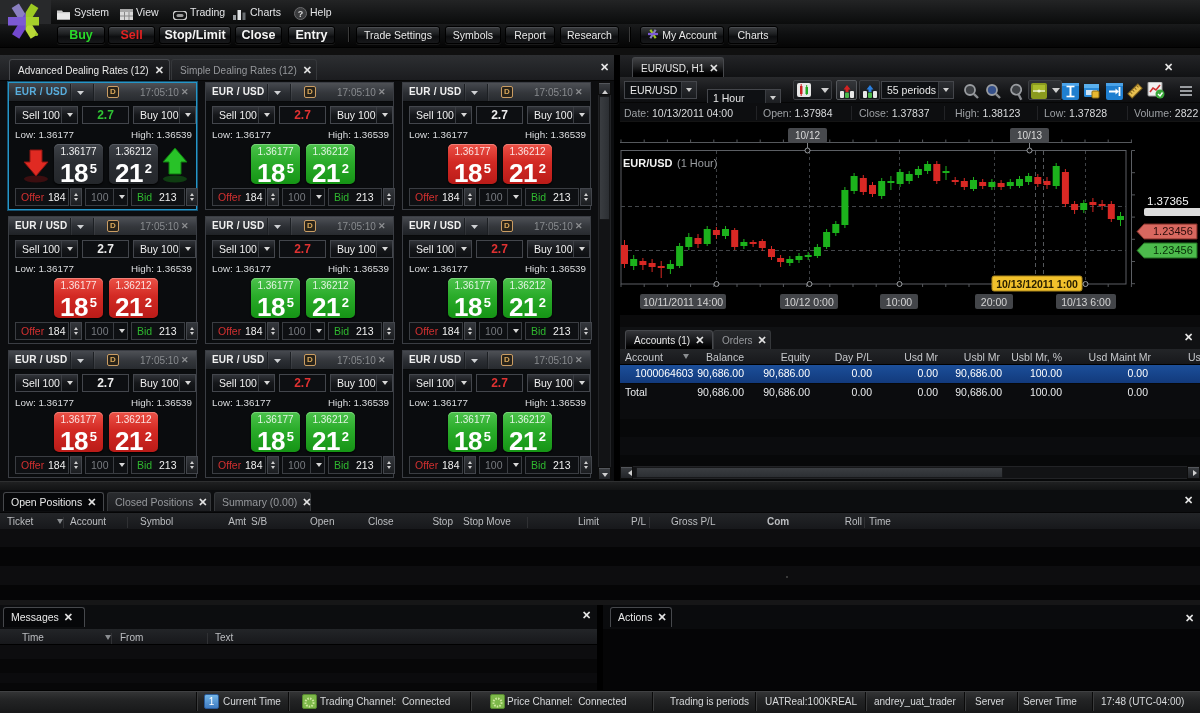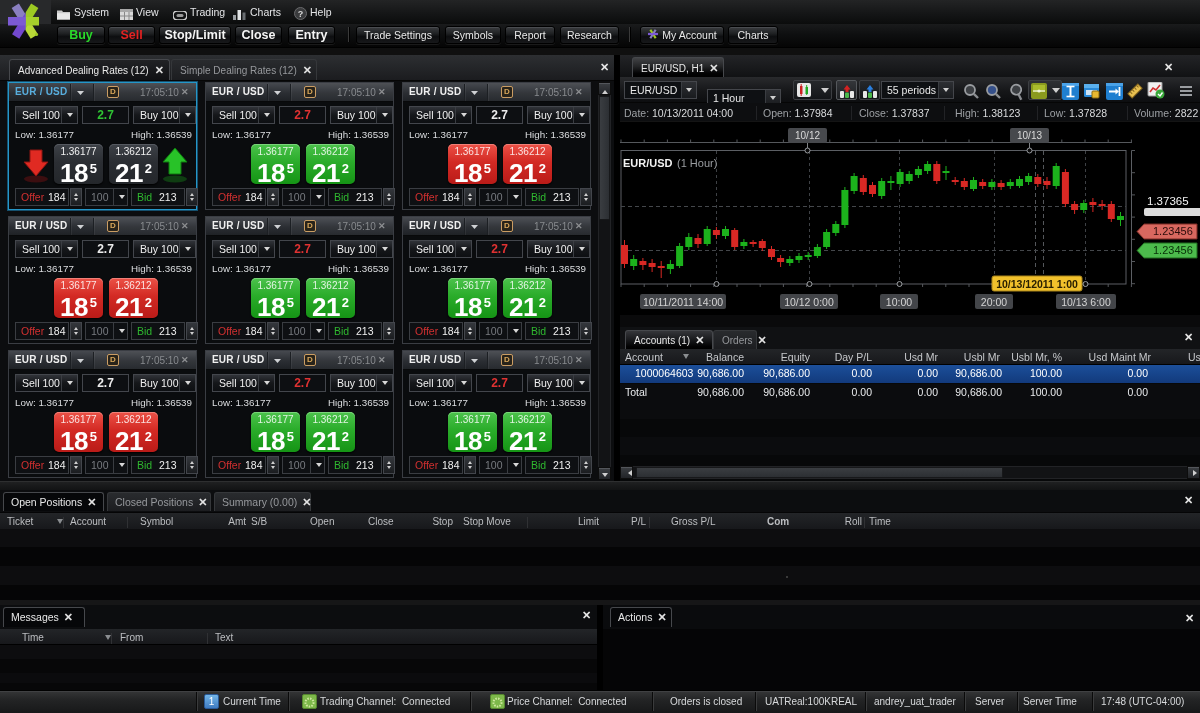--- a/index.html
+++ b/index.html
@@ -936,21 +936,21 @@
     <text x="279" y="183.5" font-size="10.5" fill="#d4d4d4" text-anchor="middle" font-family="Liberation Sans">10:00</text>
     <rect x="355" y="172" width="38" height="15" rx="2" fill="#434549"></rect>
     <text x="374" y="183.5" font-size="10.5" fill="#d4d4d4" text-anchor="middle" font-family="Liberation Sans">20:00</text>
     <rect x="436" y="172" width="60" height="15" rx="2" fill="#434549"></rect>
     <text x="466" y="183.5" font-size="10.5" fill="#d4d4d4" text-anchor="middle" font-family="Liberation Sans">10/13 6:00</text>
   </svg>
 <div class="abs" style="left:620px;top:315px;width:580px;height:12px;background:#0a0a0b;"></div>
 <div class="abs" style="left:620px;top:327px;width:580px;height:154px;background:#070809;"></div>
 <div class="abs" style="left:620px;top:327px;width:580px;height:22px;background:#101113;"></div>
 <div class="ptab" style="left:625px;top:330px;width:88px;padding-left:8px;height:19px;line-height:18px;background:linear-gradient(#35363a,#1b1c1f 45%,#030304 85%,#000);">Accounts (1)<span class="tx" style="margin-left:5px;">✕</span></div>
-<div class="ptab inact" style="left:713px;top:330px;width:44px;padding-left:8px;height:19px;line-height:18px;">Orders<span class="tx" style="margin-left:5px;">✕</span></div>
+<div class="ptab inact" style="left:713px;top:330px;width:58px;padding-left:8px;height:19px;line-height:18px;">Orders<span class="tx" style="margin-left:5px;">✕</span></div>
 <div class="closex" style="left:1184px;top:331px;">✕</div>
 <div class="abs grid-hdr" style="left:620px;top:349px;width:580px;height:16px;"></div>
 <div class="abs" style="left:620px;top:351px;width:580px;height:14px;font-size:10.5px;color:#c6c8cb;">
     <span style="position:absolute;left:5px;">Account</span>
     <span style="position:absolute;left:63px;top:3px;border:3.5px solid transparent;border-top:5px solid #8a8d90;"></span>
     <span style="position:absolute;left:34px;width:90px;text-align:right;">Balance</span>
     <span style="position:absolute;left:100px;width:90px;text-align:right;">Equity</span>
     <span style="position:absolute;left:162px;width:90px;text-align:right;">Day P/L</span>
     <span style="position:absolute;left:228px;width:90px;text-align:right;">Usd Mr</span>
     <span style="position:absolute;left:290px;width:90px;text-align:right;">Usbl Mr</span>
@@ -1056,17 +1056,17 @@
 <div class="abs" style="left:204px;top:694px;width:15px;height:15px;border-radius:2px;background:linear-gradient(#74b6e8,#3f7cc2);border:1px solid #2a5a98;color:#fff;font-size:10px;text-align:center;line-height:14px;">1</div>
 <div class="abs" style="left:302px;top:694px;width:15px;height:15px;border-radius:2px;background:#7db84a;border:1px solid #55862e;"><svg width="13" height="13" viewBox="0 0 13 13">
       <circle cx="6.5" cy="6.5" r="4" fill="none" stroke="#cfe8a0" stroke-width="2" stroke-dasharray="1.5,1.2"></circle>
     </svg></div>
 <div class="abs" style="left:490px;top:694px;width:15px;height:15px;border-radius:2px;background:#7db84a;border:1px solid #55862e;"><svg width="13" height="13" viewBox="0 0 13 13">
       <circle cx="6.5" cy="6.5" r="4" fill="none" stroke="#cfe8a0" stroke-width="2" stroke-dasharray="1.5,1.2"></circle>
     </svg></div>
 <div class="sit" style="left:223px;">Current Time</div>
 <div class="sit" style="left:320px;">Trading Channel:&nbsp; Connected</div>
 <div class="sit" style="left:507px;">Price Channel:&nbsp; Connected</div>
-<div class="sit" style="left:670px;">Orders is closed</div>
+<div class="sit" style="left:670px;">Trading is periods</div>
 <div class="sit" style="left:765px;">UATReal:100KREAL</div>
 <div class="sit" style="left:874px;">andrey_uat_trader</div>
 <div class="sit" style="left:975px;">Server</div>
 <div class="sit" style="left:1023px;">Server Time</div>
 <div class="sit" style="left:1101px;">17:48 (UTC-04:00)</div>
 </body></html>

